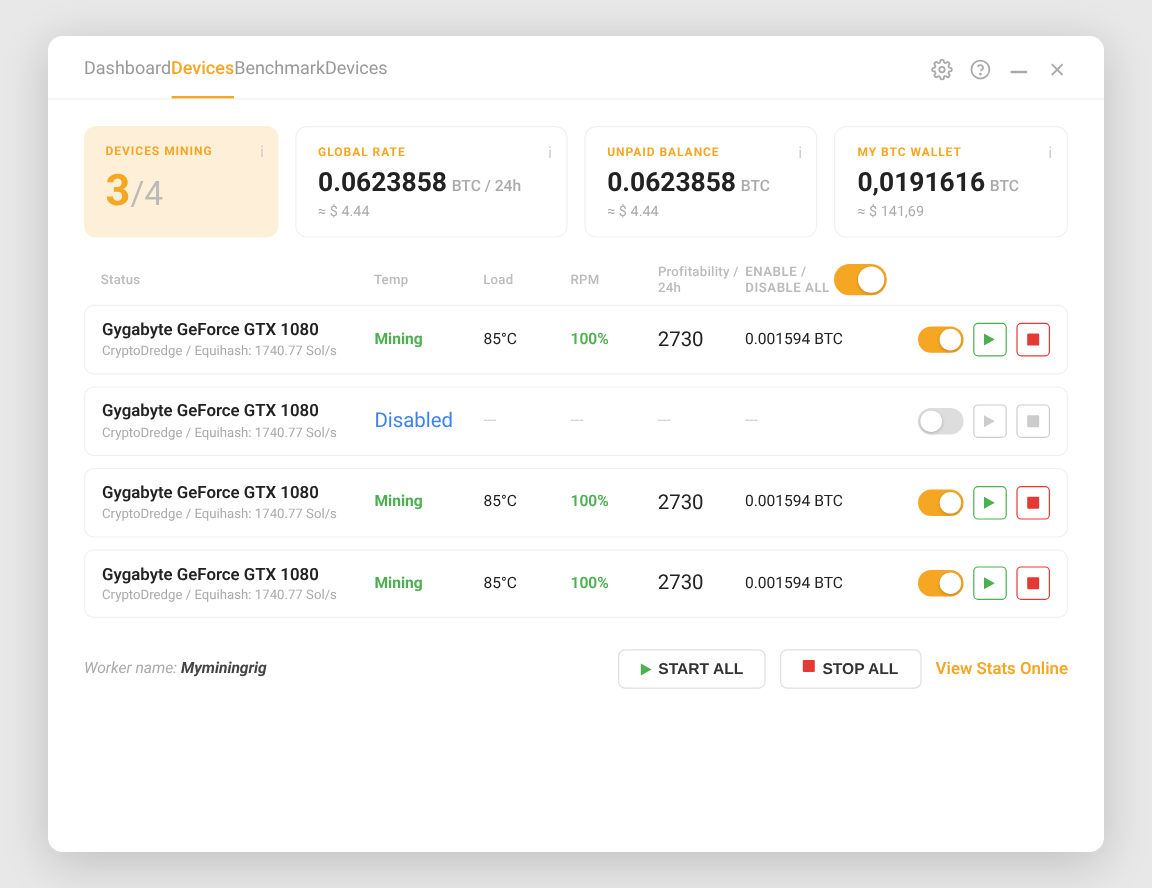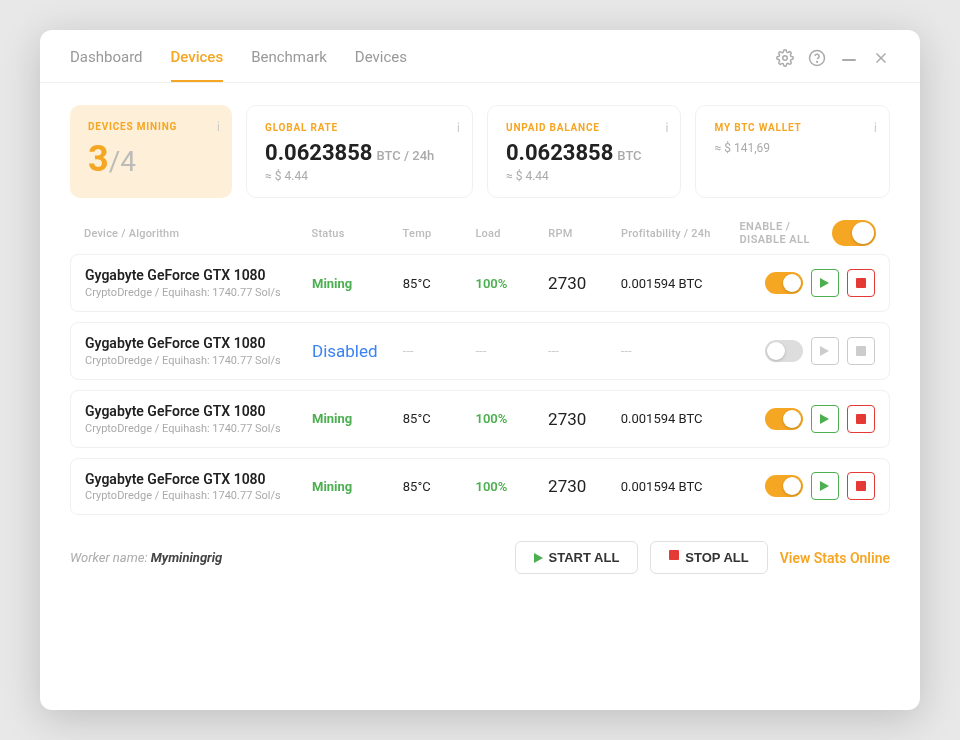--- a/index.html
+++ b/index.html
@@ -25,21 +25,20 @@
     
     .nav-bar {
       display: flex;
       align-items: center;
       padding: 18px 30px 0 30px;
       border-bottom: 1px solid #f0f0f0;
       position: relative;
     }
     .nav-tabs {
       display: flex;
-      gap: 28px;
       flex: 1;
     }
     .nav-tab {
       font-size: 15px;
       color: #999;
       cursor: pointer;
       padding-bottom: 14px;
       border-bottom: 2px solid transparent;
       text-decoration: none;
     }
@@ -404,28 +403,30 @@
       <div class="card-label">UNPAID BALANCE</div>
       <div class="card-main">
         <span style="font-size:22px;font-weight:700;color:#222;">0.0623858</span><span class="unit">BTC</span>
       </div>
       <div class="card-sub">≈ $ 4.44</div>
     </div>
 
     <div class="stat-card plain">
       <span class="info-icon">ℹ</span>
       <div class="card-label">MY BTC WALLET</div>
+      <div class="card-main">
+        <span style="font-size:22px;font-weight:700;color:#222;">0,0191616</span><span class="unit">BTC</span>
+      </div>
       <div class="card-sub">≈ $ 141,69</div>
     </div>
   </div>
 
   <div class="device-table-wrap">
 
     <div class="device-table-header">
-      <span>Device / Algorithm</span>
       <span>Status</span>
       <span>Temp</span>
       <span>Load</span>
       <span>RPM</span>
       <span>Profitability / 24h</span>
       <div class="enable-all-col">
         <span>ENABLE / DISABLE ALL</span>
         <div class="toggle-big on">
           <div class="toggle-big-knob"></div>
         </div>

